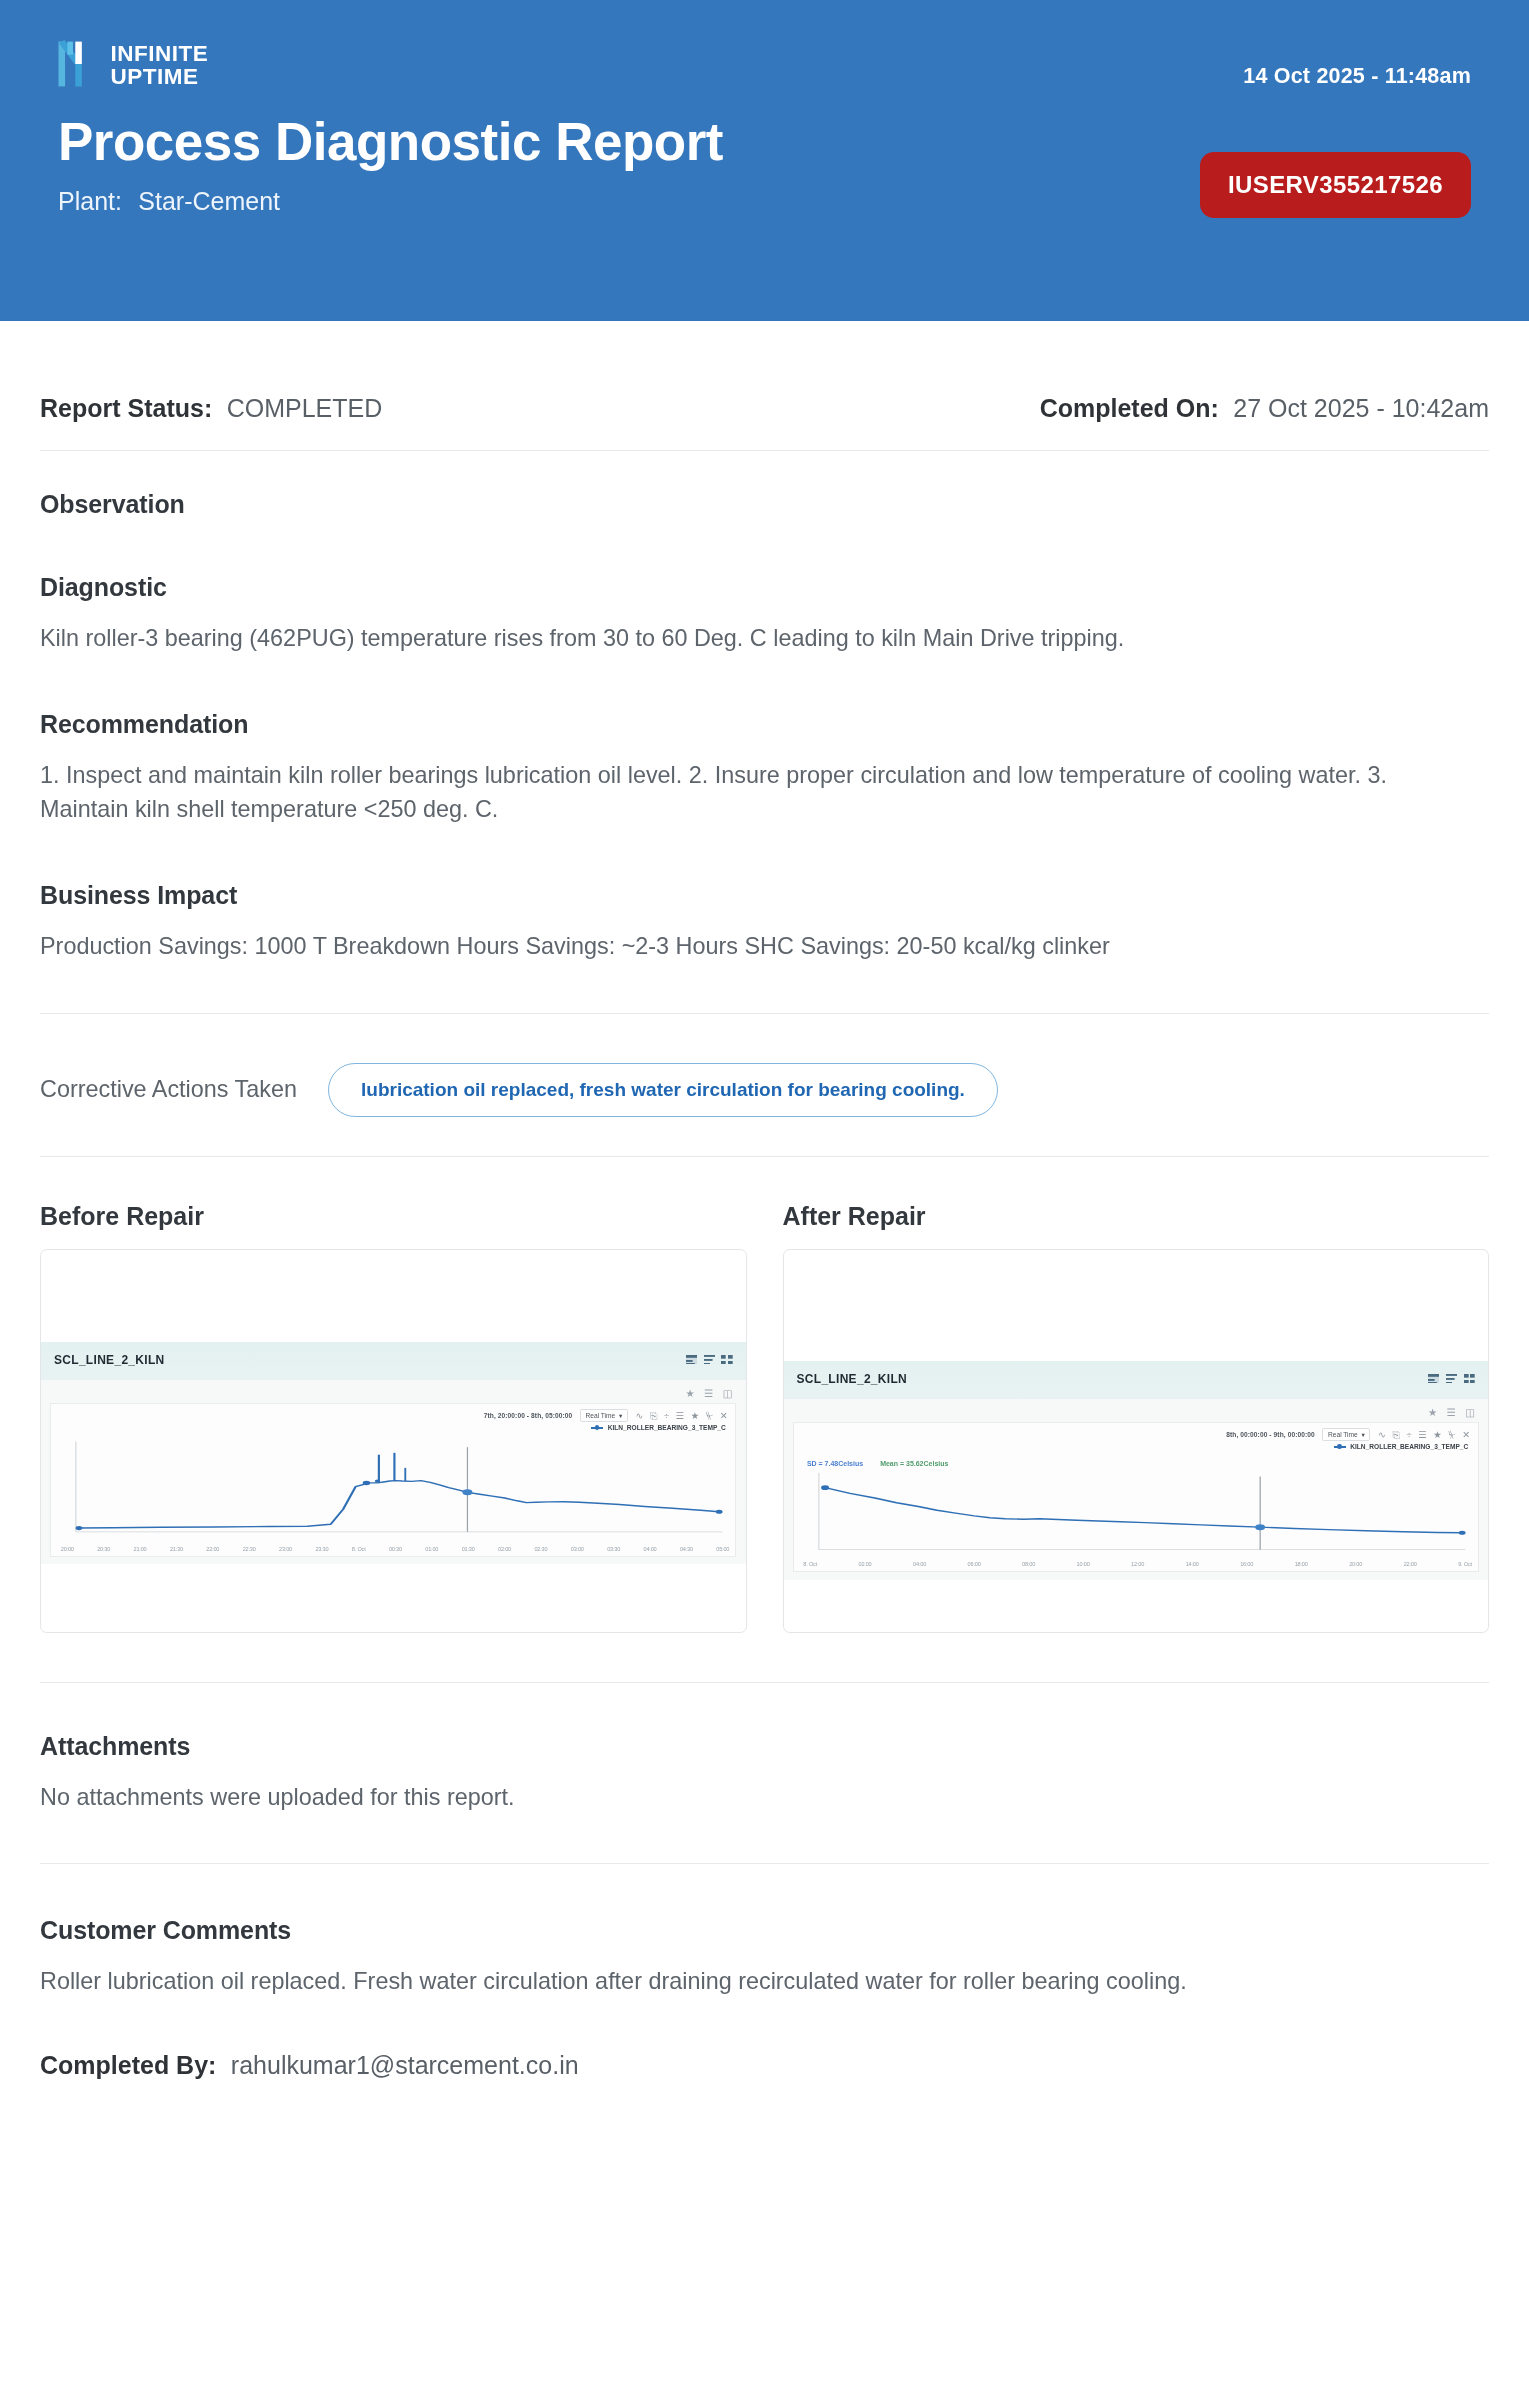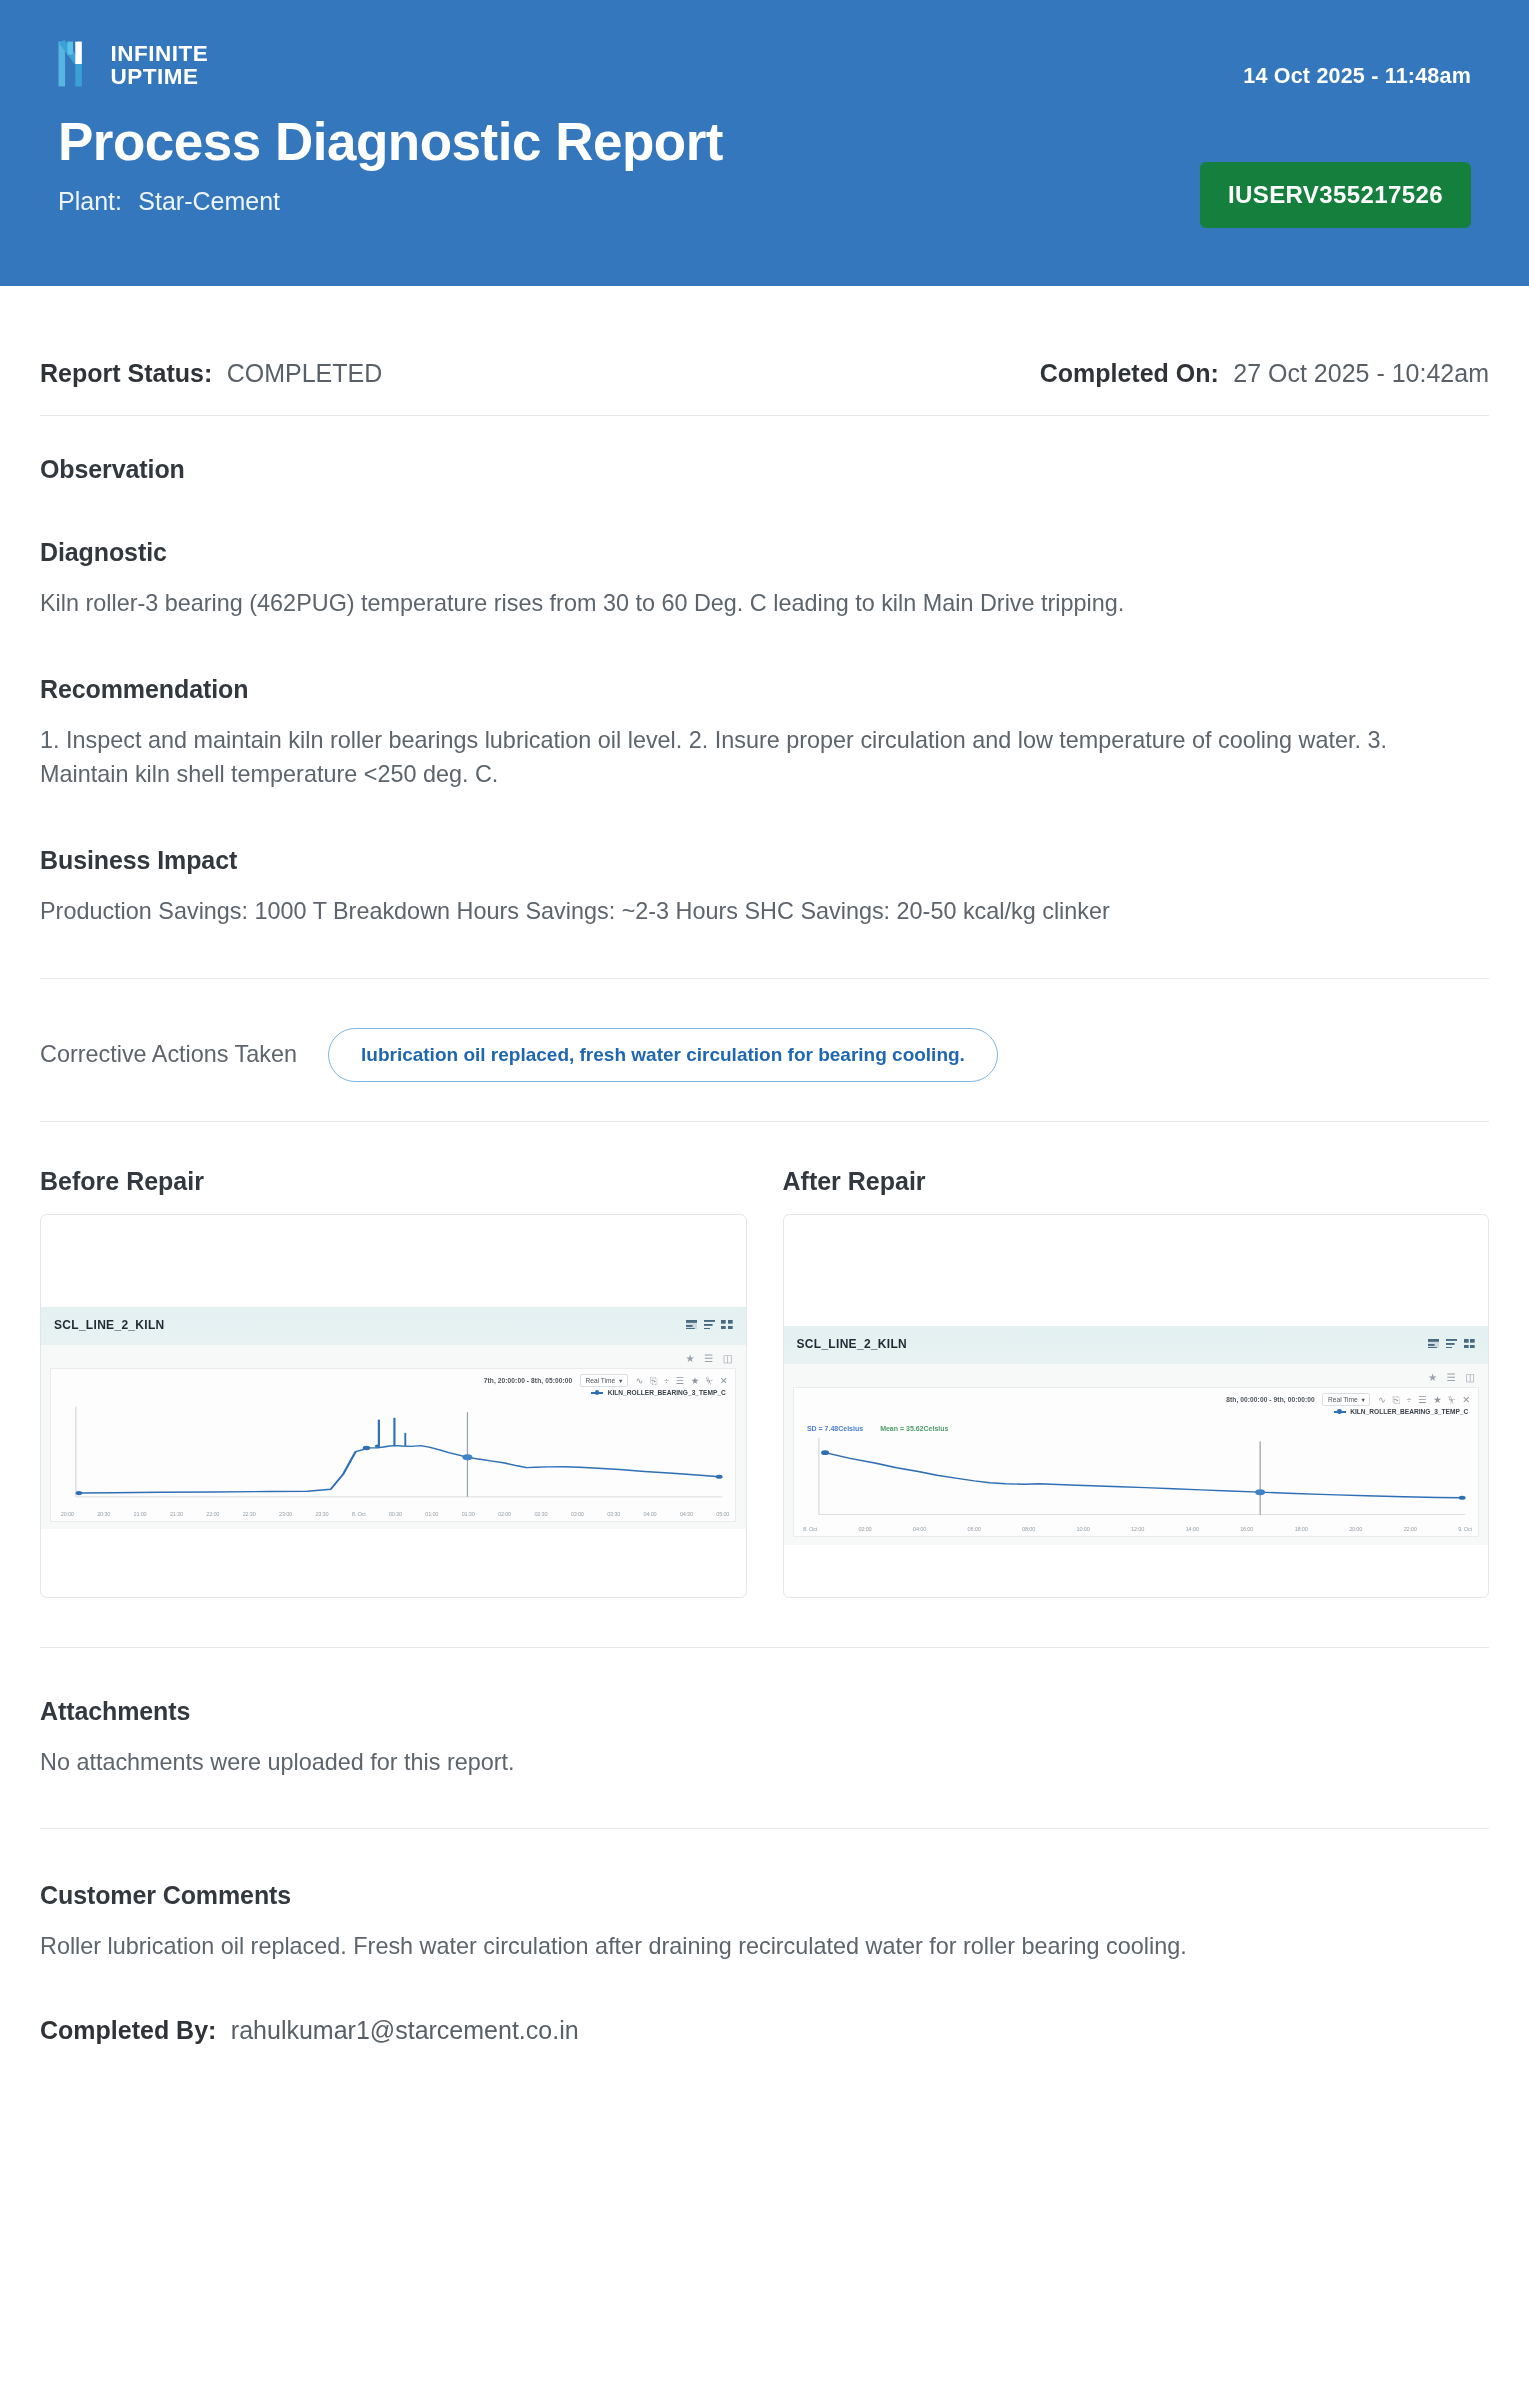--- a/index.html
+++ b/index.html
@@ -8,21 +8,21 @@
     background: #ffffff;
     font-family: "Liberation Sans", sans-serif;
   }
   body { width: 1529px; min-height: 2399px; position: relative; }
 
   
   .header {
     background: #3577bd;
     padding: 36px 58px 41px 58px;
     position: relative;
-    height: 286px;
+    height: 321px;
   }
   .logo-row { display: flex; align-items: flex-start; }
   .logo-mark { width: 43px; height: 56px; flex: 0 0 auto; margin-right: 9.4px; }
   .logo-text { padding-top: 5.6px; line-height: 1.06; }
   .logo-text .l1, .logo-text .l2 {
     color: #ffffff;
     font-size: 22.5px;
     font-weight: 700;
     letter-spacing: 0.5px;
     display: block;
@@ -47,28 +47,28 @@
     color: #eef4fb;
     font-size: 25px;
     margin-top: 15px;
     font-weight: 400;
   }
   .plant-line .plant-label { font-weight: 400; }
   .plant-line .plant-value { margin-left: 9.4px; }
   .serial-badge {
     position: absolute;
     right: 58px;
-    top: 162px;
-    background: #15803d;
+    top: 152px;
+    background: #b91c1c;
     color: #ffffff;
     font-size: 24px;
     font-weight: 700;
     letter-spacing: 0.4px;
     padding: 19px 28px;
-    border-radius: 6px;
+    border-radius: 14px;
   }
 
   
   .content { padding: 0 40px; }
 
   .status-row {
     display: flex;
     justify-content: space-between;
     align-items: baseline;
     padding-top: 73px;

